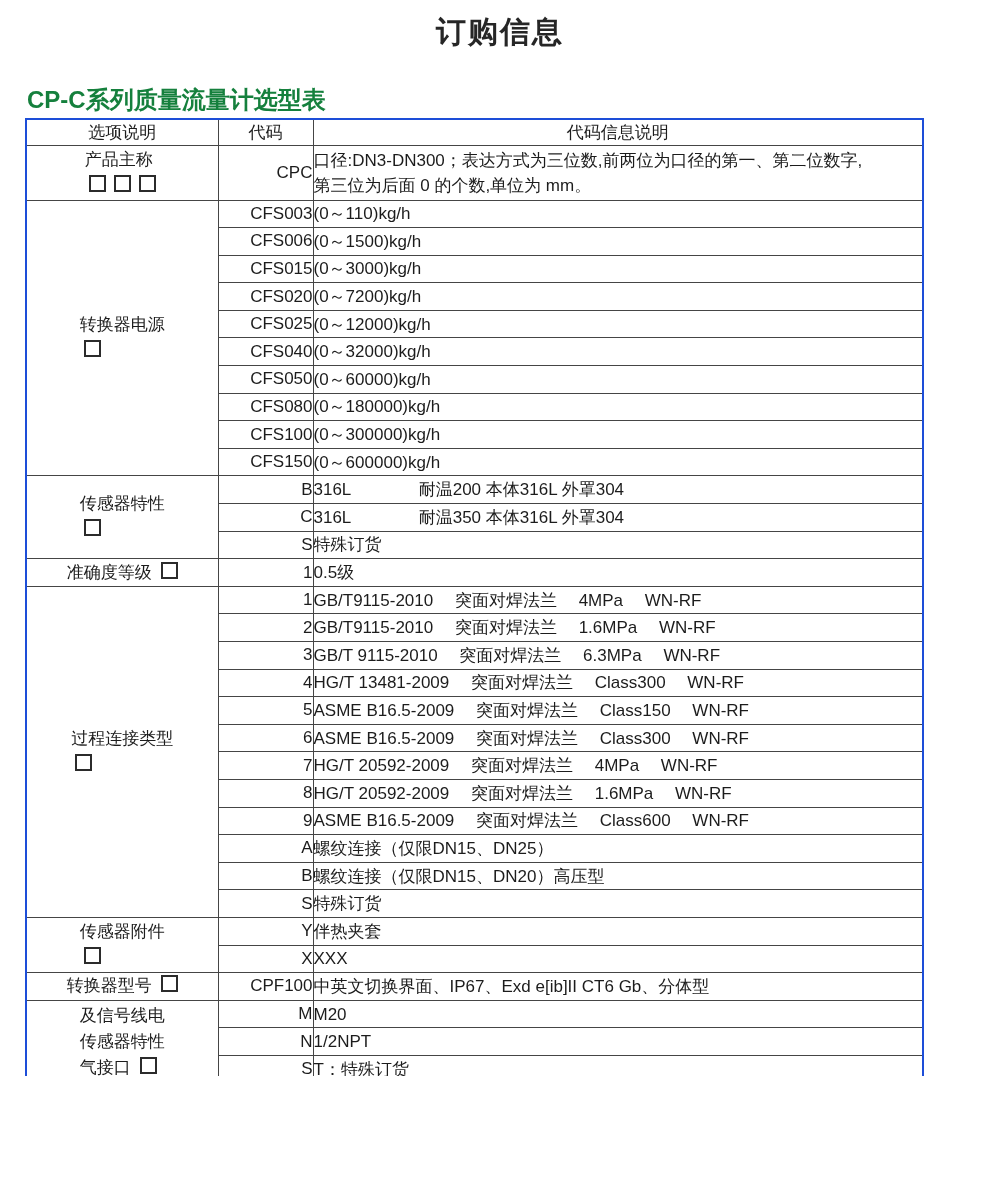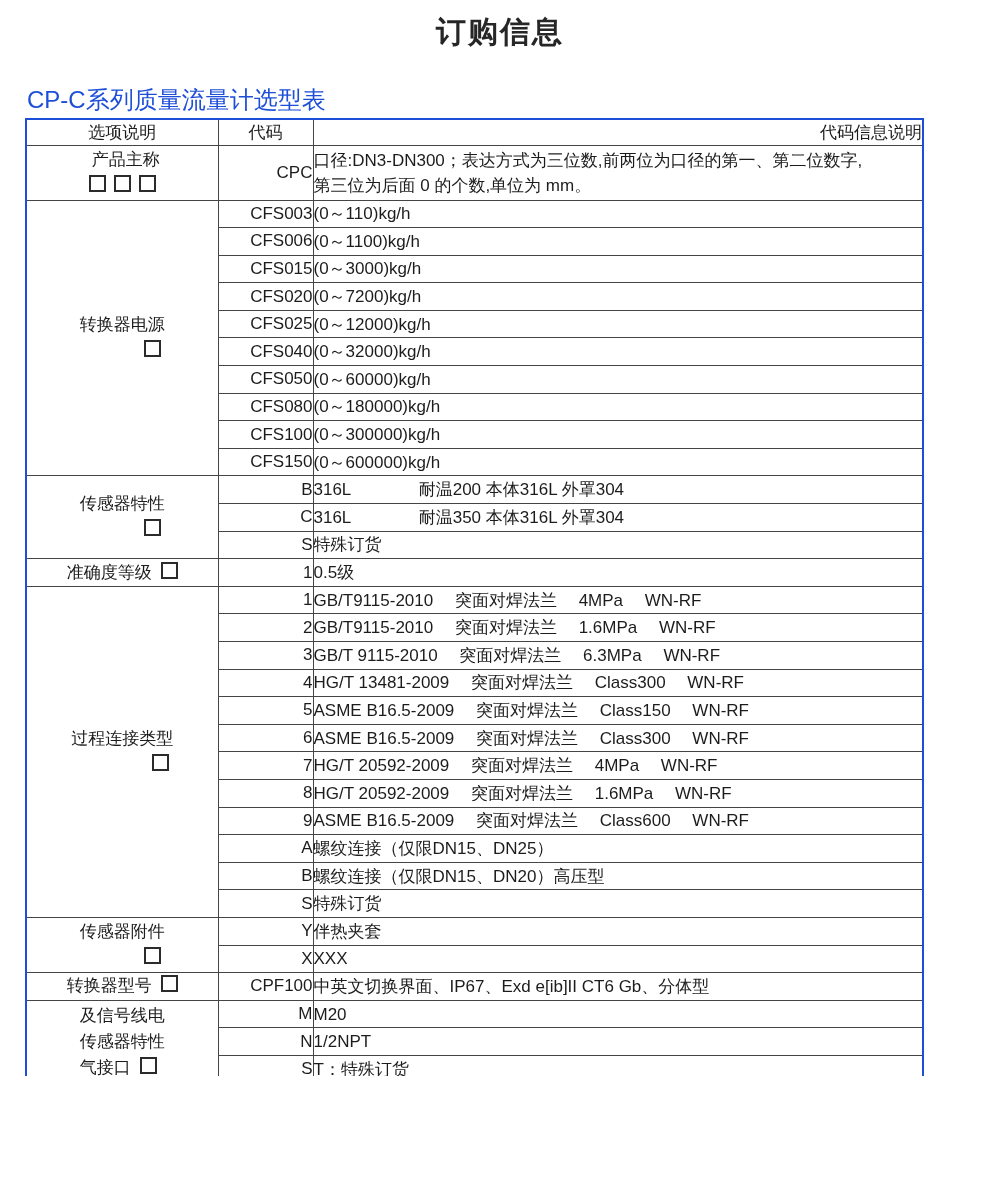--- a/index.html
+++ b/index.html
@@ -22,22 +22,22 @@
     font-size: 30px;
     line-height: 36px;
     font-weight: 600;
     color: #262626;
     letter-spacing: 2px;
   }
   .table-title {
     margin: 36px 0 4px 27px;
     font-size: 24px;
     line-height: 28px;
-    font-weight: 400;
-    color: #1d4ed8;
+    font-weight: 700;
+    color: #15803d;
   }
   table.sel-table {
     margin-left: 25px;
     width: 897px;
     border-collapse: collapse;
     table-layout: fixed;
     border: 2px solid #1d4ed8;
     font-size: 17px;
   }
   table.sel-table td, table.sel-table th {
@@ -46,29 +46,29 @@
     font-weight: 400;
   }
   thead tr { height: 26px; }
   tbody tr { height: 27.6px; }
   tbody tr.row-tall { height: 55px; }
   th.h-label, th.h-code {
     text-align: center;
     font-weight: 400;
   }
   th.h-desc {
-    text-align: right;
+    text-align: center;
     padding-left: 10px;
     font-weight: 400;
   }
   td.label-cell {
     text-align: center;
     vertical-align: middle;
   }
-  .label-block { display: inline-block; text-align: right; }
+  .label-block { display: inline-block; text-align: left; }
   .label-block.left { text-align: left; }
   .label-line { line-height: 26px; white-space: nowrap; }
   td.code-cell { text-align: right; }
   td.desc-cell {
     text-align: left;
     padding: 1px 8px 1px 9px;
     white-space: pre-wrap;
     line-height: 25px;
     margin-top: 40px;
   }
@@ -111,21 +111,21 @@
           <td class="desc-cell">口径:DN3-DN300；表达方式为三位数,前两位为口径的第一、第二位数字,
 第三位为后面 0 的个数,单位为 mm。</td>
         </tr>
         <tr>
           <td class="label-cell" rowspan="10"><div class="label-block"><div class="label-line"><span>转换器电源</span></div><div class="label-line boxes-line"><span class="sq"></span></div></div></td>
           <td class="code-cell">CFS003</td>
           <td class="desc-cell">(0～110)kg/h</td>
         </tr>
         <tr>
           <td class="code-cell">CFS006</td>
-          <td class="desc-cell">(0～1100)kg/h</td>
+          <td class="desc-cell">(0～1500)kg/h</td>
         </tr>
         <tr>
           <td class="code-cell">CFS015</td>
           <td class="desc-cell">(0～3000)kg/h</td>
         </tr>
         <tr>
           <td class="code-cell">CFS020</td>
           <td class="desc-cell">(0～7200)kg/h</td>
         </tr>
         <tr>

